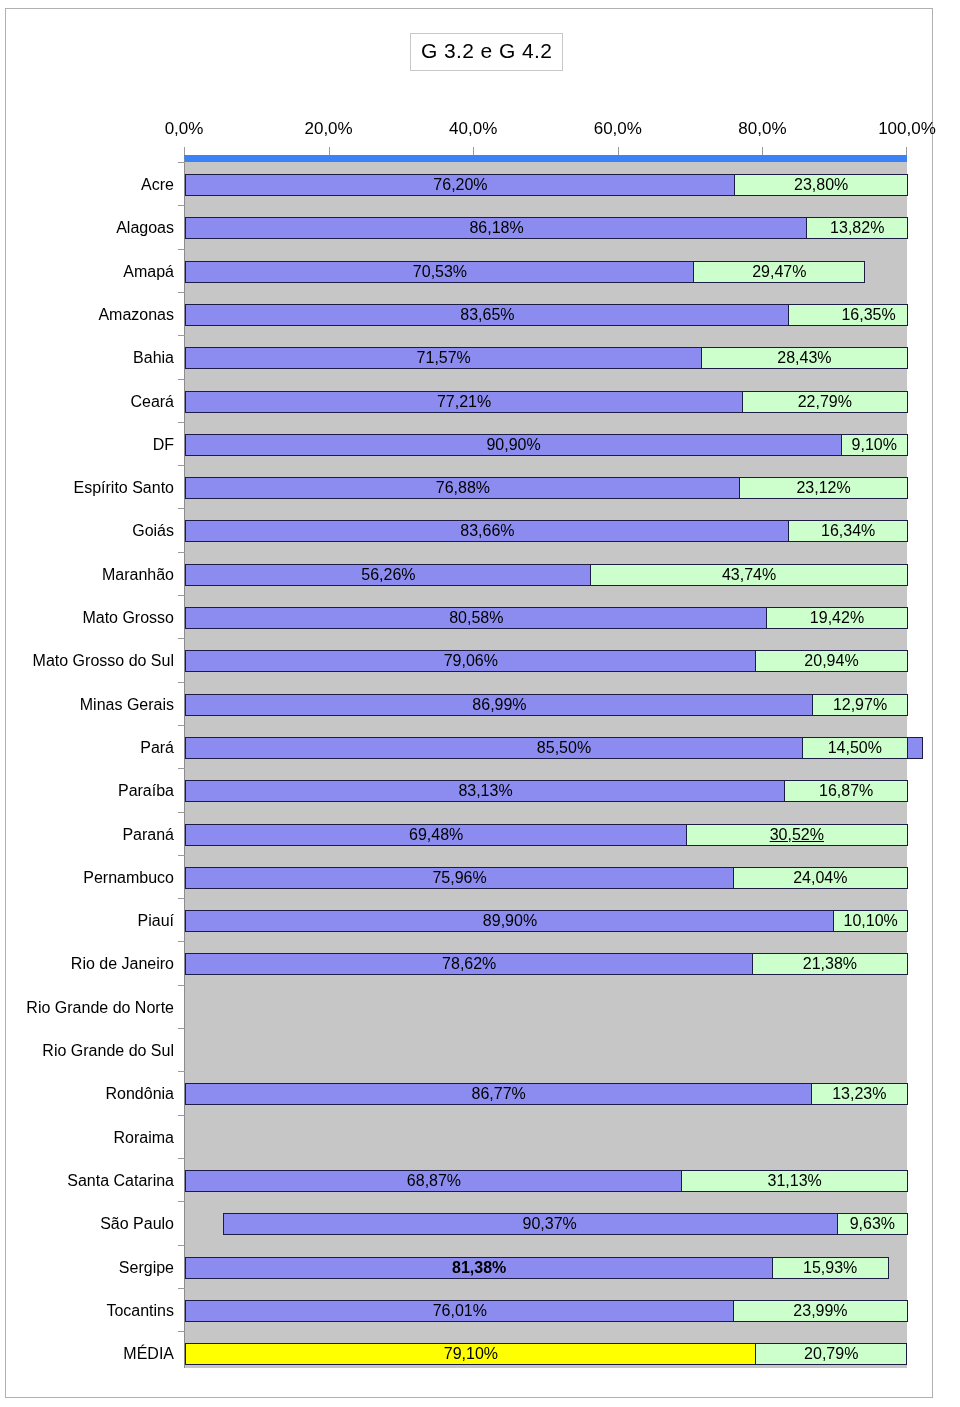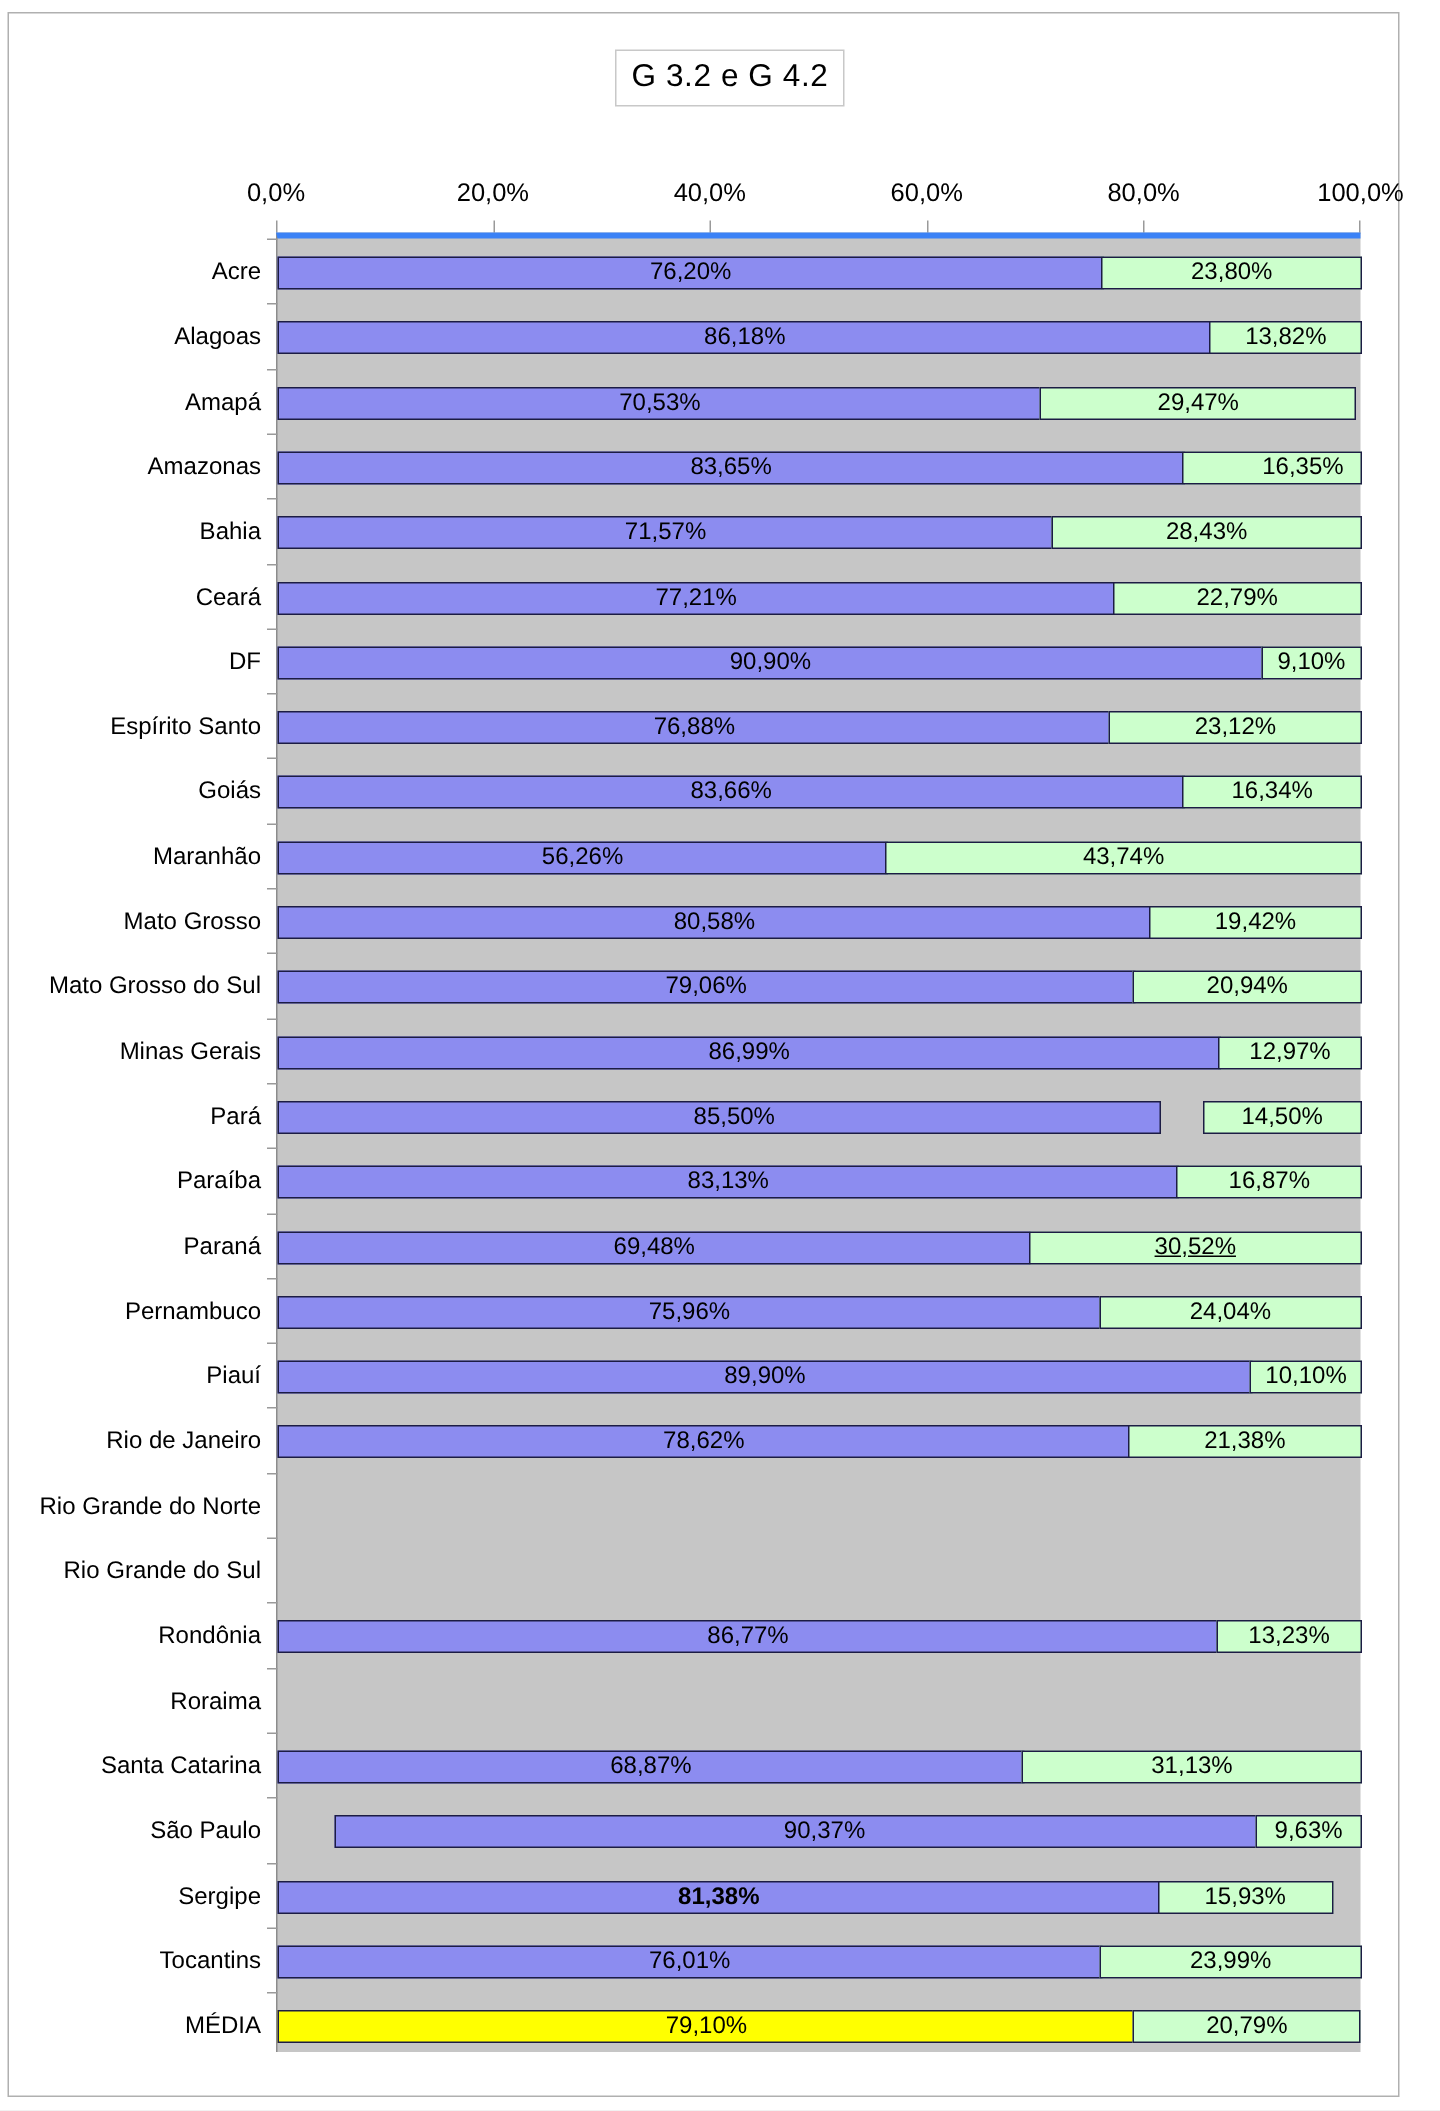--- a/index.html
+++ b/index.html
@@ -55,21 +55,21 @@
     background:#9a9a9a;
   }
 
   
   #plot-area{
     position:absolute;
     left:178px;top:146px;
     width:723px;height:1213px;
     background:#c6c6c6;
     border-left:1px solid #8c8c8c;
-    border-top:4px solid #3b82f6;
+    border-top:7px solid #3b82f6;
     box-sizing:border-box;
   }
 
   
   .row{
     position:absolute;
     left:0;
     width:100%;
     height:44px;
   }
@@ -151,21 +151,21 @@
         <div class="bar-wrap">
           <div class="seg seg-a" style="left: 0px; width: 623.081px;">86,18%</div>
           <div class="seg seg-b" style="left: 621.481px; width: 101.519px;">13,82%</div>
         </div>
       </div>
       <div class="row" style="top: 87.6px;">
         <div class="cat-label">Amapá</div>
         <div class="cat-tick"></div>
         <div class="bar-wrap">
           <div class="seg seg-a" style="left: 0px; width: 509.932px;">70,53%</div>
-          <div class="seg seg-b" style="left: 508.332px; width: 211px;">29,47%</div>
+          <div class="seg seg-b" style="left: 508.332px; width: 172px;">29,47%</div>
         </div>
       </div>
       <div class="row" style="top: 130.9px;">
         <div class="cat-label">Amazonas</div>
         <div class="cat-tick"></div>
         <div class="bar-wrap">
           <div class="seg seg-a" style="left: 0px; width: 604.789px;">83,65%</div>
           <div class="seg seg-b" style="left: 603.189px; width: 119.811px; padding-left: 41px;">16,35%</div>
         </div>
       </div>
@@ -238,21 +238,21 @@
         <div class="cat-tick"></div>
         <div class="bar-wrap">
           <div class="seg seg-a" style="left: 0px; width: 628.938px;">86,99%</div>
           <div class="seg seg-b" style="left: 627.338px; width: 95.3731px;">12,97%</div>
         </div>
       </div>
       <div class="row" style="top: 563.9px;">
         <div class="cat-label">Pará</div>
         <div class="cat-tick"></div>
         <div class="bar-wrap">
-          <div class="seg seg-a" style="left: 0px; width: 589px; padding-left: 20px;">85,50%</div>
+          <div class="seg seg-a" style="left: 0px; width: 738px; padding-left: 20px;">85,50%</div>
           <div class="seg seg-b" style="left: 616.565px; width: 106.435px;">14,50%</div>
         </div>
       </div>
       <div class="row" style="top: 607.2px;">
         <div class="cat-label">Paraíba</div>
         <div class="cat-tick"></div>
         <div class="bar-wrap">
           <div class="seg seg-a" style="left: 0px; width: 601.03px;">83,13%</div>
           <div class="seg seg-b" style="left: 599.43px; width: 123.57px;">16,87%</div>
         </div>

